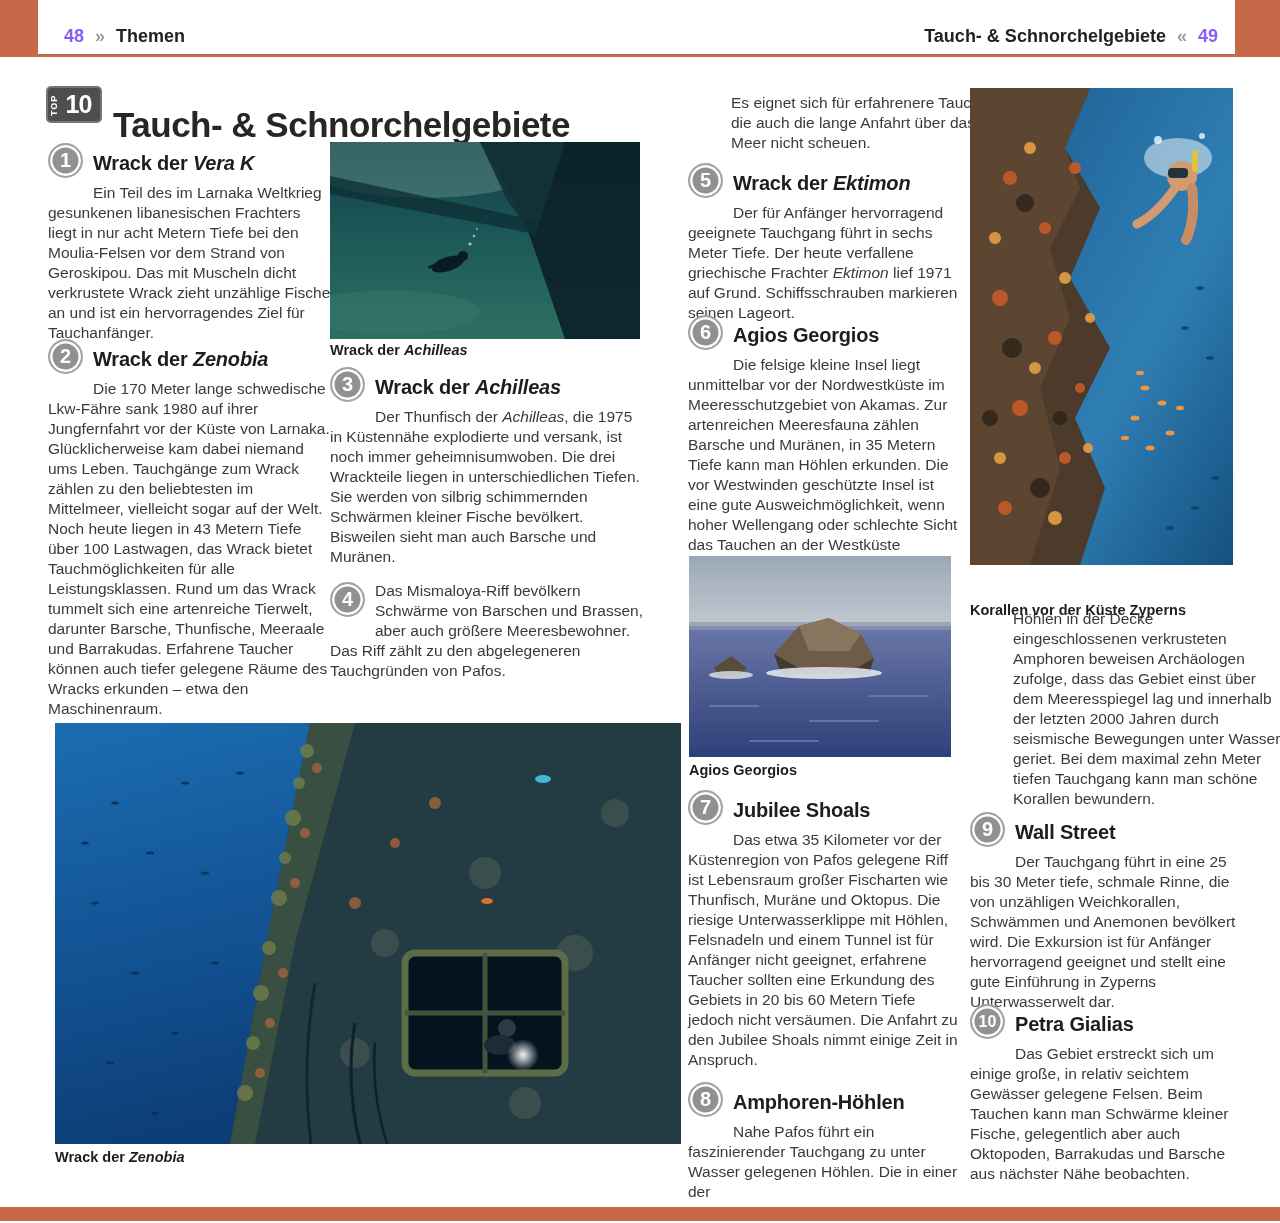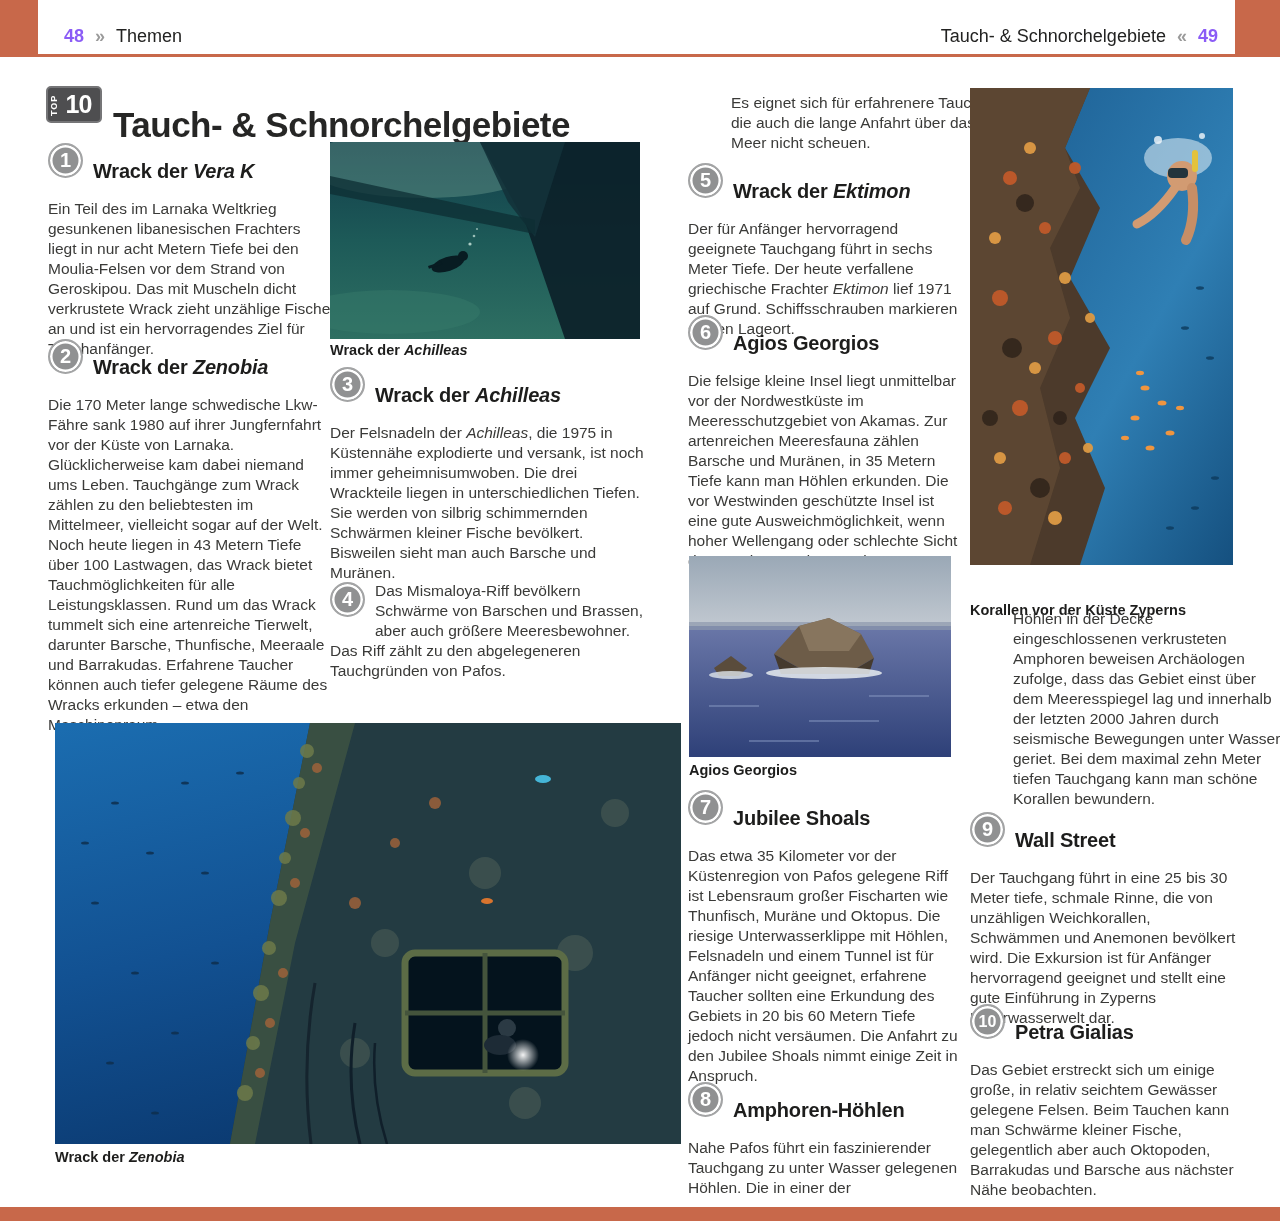--- a/index.html
+++ b/index.html
@@ -12,21 +12,21 @@
   
   .corner { position:absolute; top:0; height:57px; background:#c8684a; }
   .corner.left  { left:0; width:38px; }
   .corner.right { right:0; width:45px; }
   .head-rule { position:absolute; top:54px; left:0; width:1280px; height:3px; background:#c8684a; }
   .running-head { position:absolute; top:26px; font-size:18px; font-weight:bold; color:#222221; }
   .running-head.left { left:64px; }
   .running-head.right { right:62px; text-align:left; }
   .running-head .chev { color:#9b9b9b; font-weight:bold; padding:0 6px; }
   .running-head .folio { font-weight:bold; color:#8b5cf6; }
-  .running-head .rh-label { font-weight:normal; }
+  .running-head .rh-label { font-weight:bold; }
   
   .top10-logo {
     position:absolute; left:46px; top:86px; width:56px; height:37px;
     background:#4e4e50; border:2px solid #757577; border-radius:5px;
     display:flex; align-items:center; justify-content:center;
   }
   .top10-logo .top {
     position:absolute; left:1px; top:4px; bottom:2px; width:12px;
     color:#fff; font-size:9px; font-weight:bold;
     writing-mode:vertical-rl; transform:rotate(180deg);
@@ -41,21 +41,21 @@
   .item { position:absolute; }
   .badge {
     float:left; width:35px; height:35px; border-radius:50%;
     background:#909192; border:2px solid #a3a4a5;
     box-shadow: inset 0 0 0 2.5px #ffffff;
     color:#fff; font-weight:bold; font-size:20px;
     display:flex; align-items:center; justify-content:center;
     margin:1px 10px 6px 0;
   }
   .badge.small { font-size:16px; }
-  .item h3 { margin:16px; padding-top:1px; font-size:20px; line-height:24px; color:#1d1d1c; letter-spacing:-0.2px; }
+  .item h3 { margin:8px; padding-top:1px; font-size:20px; line-height:24px; color:#1d1d1c; letter-spacing:-0.2px; }
   .item h3 i, .caption i { font-style:italic; }
   .item p, .cont { margin:0; font-size:15.5px; line-height:20px; color:#3a3a38; }
   .cont { position:absolute;margin-left:43px; }
   
   .caption { position:absolute; font-size:14.5px; font-weight:bold; color:#1d1d1c; }
   
   .photo { position:absolute; overflow:hidden; }
   .photo svg { display:block; }
   
   .foot-bar { position:absolute; left:0; top:1207px; width:1280px; height:14px; background:#c8684a; }
@@ -122,21 +122,21 @@
   </svg>
 </div>
 <div class="caption" style="left:330px; top:342px;">
   <span>Wrack der </span><i>Achilleas</i>
 </div>
 <div class="item" style="left:330px; top:366px; width:316px;">
   <div class="badge">
       <span>3</span>
     </div>
   <h3><span>Wrack der </span><i>Achilleas</i></h3>
-  <p><span>Der Felsnadeln der </span><i>Achilleas</i><span>, die 1975 in Küstennähe explodierte und versank, ist noch immer geheimnisumwoben. Die drei Wrackteile liegen in unterschiedlichen Tiefen. Sie werden von silbrig schimmernden Schwärmen kleiner Fische bevölkert. Bisweilen sieht man auch Barsche und Muränen.</span></p>
+  <p><span>Der Thunfisch der </span><i>Achilleas</i><span>, die 1975 in Küstennähe explodierte und versank, ist noch immer geheimnisumwoben. Die drei Wrackteile liegen in unterschiedlichen Tiefen. Sie werden von silbrig schimmernden Schwärmen kleiner Fische bevölkert. Bisweilen sieht man auch Barsche und Muränen.</span></p>
 </div>
 <div class="item" style="left:330px; top:581px; width:316px;">
   <div class="badge">
       <span>4</span>
     </div>
   <p><span>Das Mismaloya-Riff bevölkern Schwärme von Barschen und Brassen, aber auch größere Meeresbewohner. Das Riff zählt zu den abgelegeneren Tauchgründen von Pafos.</span></p>
 </div>
 
 <div class="photo" style="left:55px; top:723px; width:626px; height:421px;">
   <svg width="626" height="421" viewBox="0 0 626 421">

